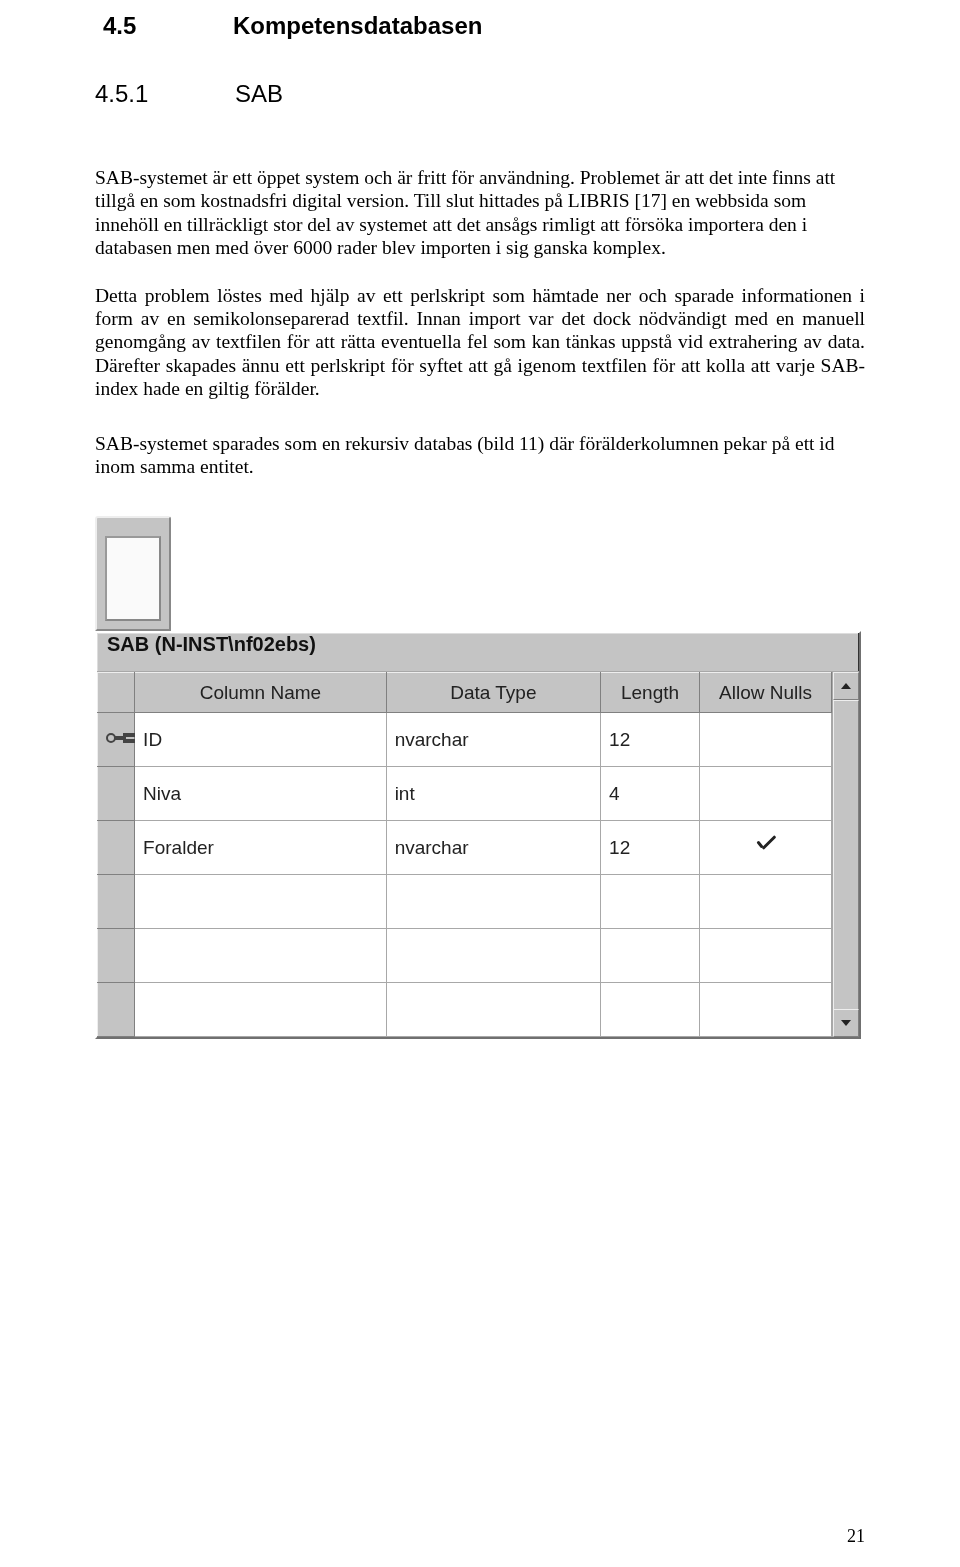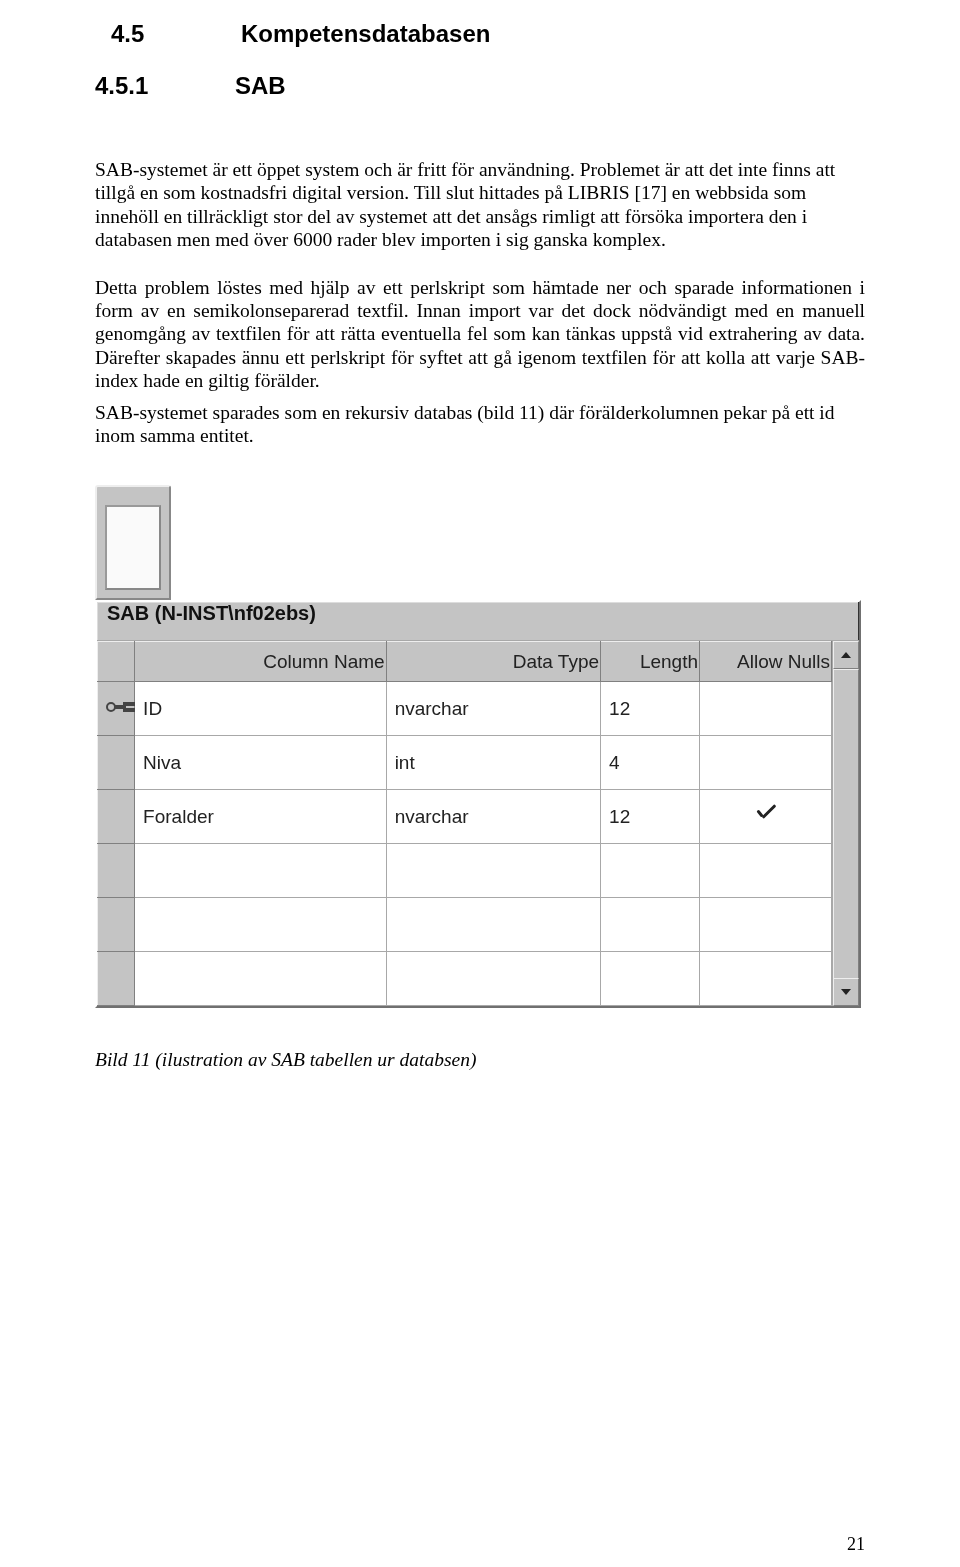--- a/index.html
+++ b/index.html
@@ -1,38 +1,38 @@
 <!DOCTYPE html>
 <html><head>
 <meta charset="utf-8">
 <style>
   html,body{margin:0;padding:0;background:#fff;color:#000;font-family:"Times New Roman",Times,serif}
   .page{width:960px;min-height:1567px;margin:0 auto;padding:0 95px 0 95px;box-sizing:border-box;position:relative}
-  .h-sec{font-family:Arial,Helvetica,sans-serif;font-weight:bold;font-size:24px;margin:16px;padding-top:4px}
+  .h-sec{font-family:Arial,Helvetica,sans-serif;font-weight:bold;font-size:24px;margin:8px;padding-top:4px}
   .h-sec .num{display:inline-block;width:130px}
-  .h-sub{font-family:Arial,Helvetica,sans-serif;font-weight:bold;font-size:24px;margin:24px 0 0 0}
+  .h-sub{font-family:Arial,Helvetica,sans-serif;font-weight:normal;font-size:24px;margin:40px 0 0 0}
   .h-sub .num{display:inline-block;width:140px}
   p{font-size:19.5px;line-height:1.2;margin:0}
   .p1{margin-top:58px}
   .p2{margin-top:24px;text-align:justify}
-  .p3{margin-top:8px}
+  .p3{margin-top:31px}
   .caption{font-style:italic;font-size:19.5px;margin-top:40px}
   .pagenum{position:absolute;bottom:28px;right:95px;font-size:18px}
 
   
   .db-wrap{margin-top:38px}
   .conn-stub{width:76px;height:115px;background:#c4c4c4;border:2px solid #888;border-top-color:#eee;border-left-color:#eee;border-radius:3px 3px 0 0;box-sizing:border-box;position:relative}
   .conn-stub::after{content:"";position:absolute;top:18px;left:8px;right:8px;bottom:8px;background:#fafafa;border:2px solid #888;border-top-color:#999;border-left-color:#999}
   .panel{width:766px;background:#c4c4c4;border-left:2px solid #fff;border-top:2px solid #fff;border-right:2px solid #707070;border-bottom:2px solid #707070;box-shadow:inset -1px -1px 0 #333,inset 1px 1px 0 #ddd;padding:0;box-sizing:border-box}
   .titlebar{height:38px;display:flex;align-items:flex-start;padding:0 10px;font-family:"Segoe UI",Tahoma,Arial,sans-serif;font-size:20px;font-weight:bold;color:#111;border-bottom:1px solid #a8a8a8}
   .grid-body{display:flex}
   .grid-main{flex:1}
   table.grid{width:100%;border-collapse:collapse;table-layout:fixed;font-family:"Segoe UI",Tahoma,Arial,sans-serif;font-size:19px;color:#222}
   table.grid th,table.grid td{height:37px;border:1px solid #a8a8a8;background:#fff}
-  table.grid th{background:#c4c4c4;font-weight:normal;border-top:1px solid #eee;border-left:1px solid #eee;border-right:1px solid #808080;border-bottom:1px solid #808080;text-align:right}
+  table.grid th{background:#c4c4c4;font-weight:normal;border-top:1px solid #eee;border-left:1px solid #eee;border-right:1px solid #808080;border-bottom:1px solid #808080;text-align:center}
   .col-handle{width:36px}
   .col-name{width:244px}
   .col-type{width:208px}
   .col-len{width:96px}
   .col-null{width:128px}
   table.grid td.handle{background:#c4c4c4;border-top:1px solid #eee;border-left:1px solid #eee;border-right:1px solid #808080;border-bottom:1px solid #808080;text-align:center;vertical-align:middle}
   table.grid td{padding:8px 8px}
   .key-icon{display:inline-block;width:20px;height:16px;position:relative}
   .key-icon::before{content:"";position:absolute;left:0;top:3px;width:10px;height:10px;border:2px solid #444;border-radius:50%;box-sizing:border-box}
   .key-icon::after{content:"";position:absolute;left:8px;top:6px;width:12px;height:4px;background:#444;box-shadow:9px -3px 0 0 #444,9px 3px 0 0 #444;transform:none}
@@ -146,16 +146,15 @@
             <div class="sb-thumb"></div>
           </div>
           <div class="sb-btn">
               <span class="arrow down"></span>
             </div>
         </div>
       </div>
     </div>
   </div>
 
-  <p class="caption">Bild 11 (ilustration av SAB tabellen ur databsen)</p>
 
   <div class="pagenum">21</div>
 </div>
 
 </body></html>

